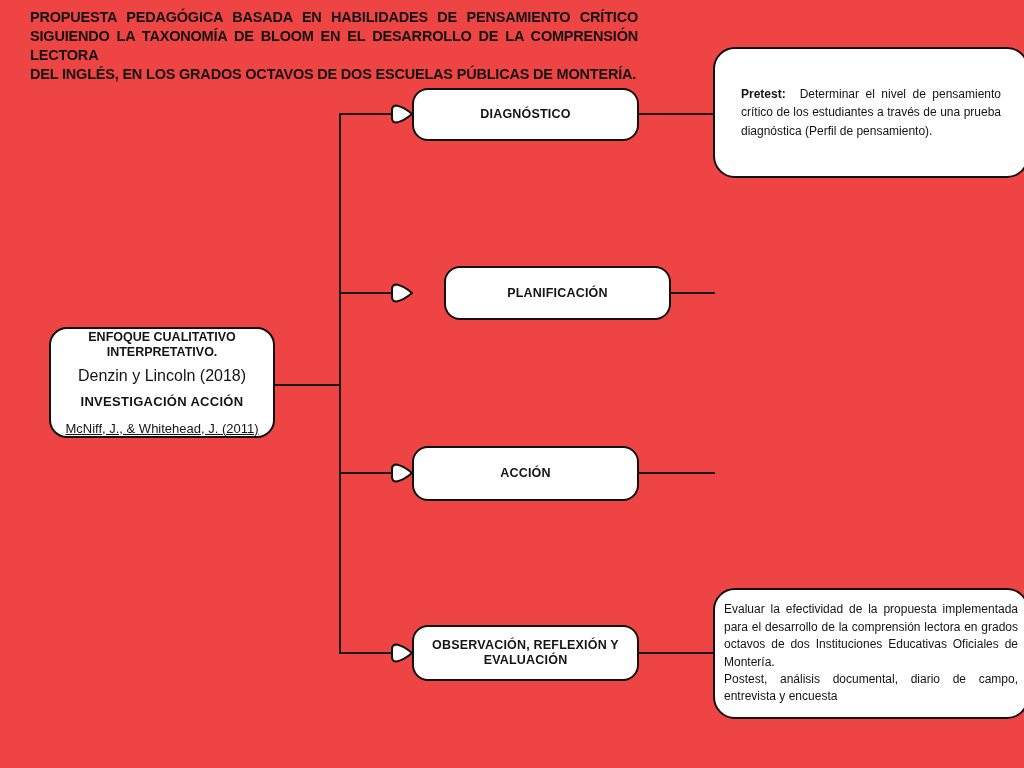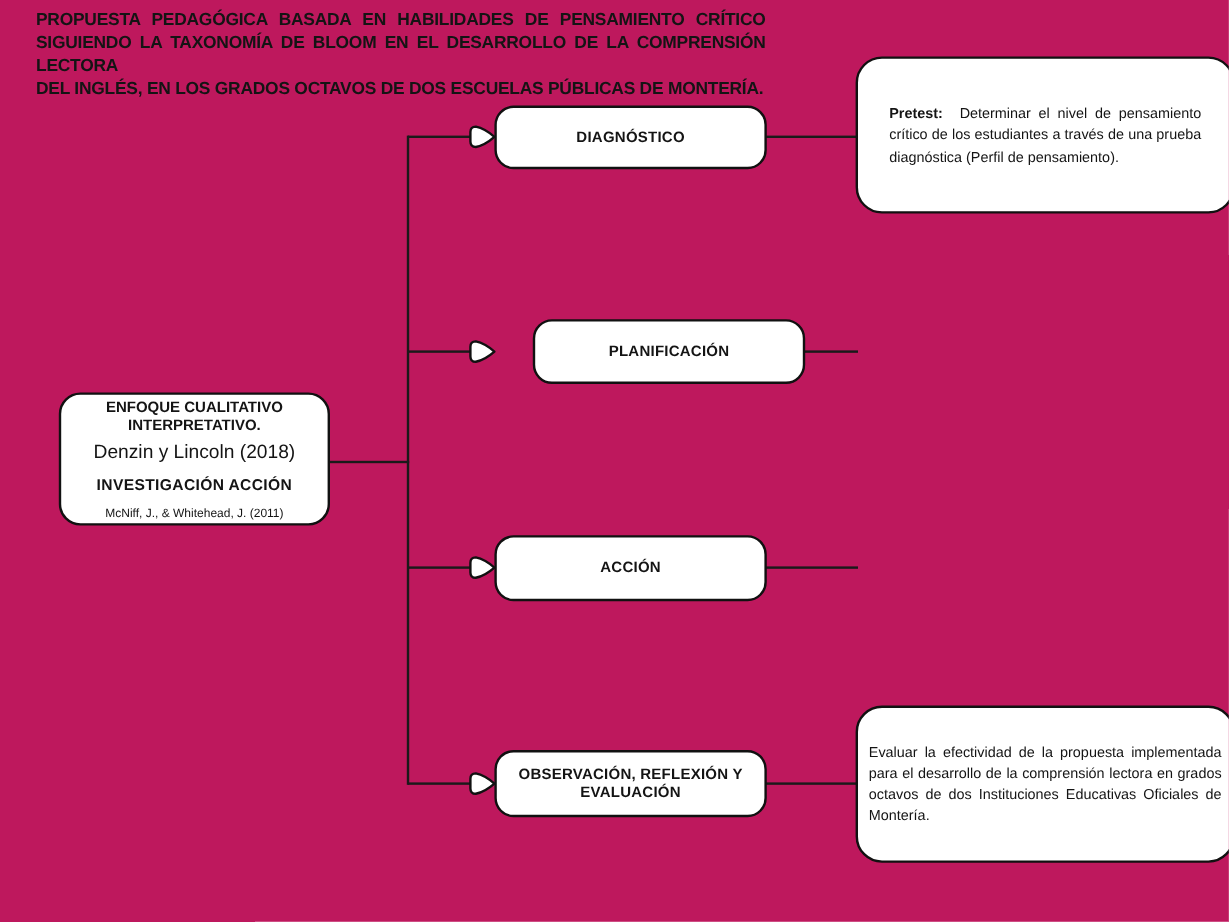--- a/index.html
+++ b/index.html
@@ -5,21 +5,21 @@
   * { margin: 0; padding: 0; box-sizing: border-box; }
   html, body { width: 1024px; height: 768px; }
   body {
     font-family: "Liberation Sans", "DejaVu Sans", sans-serif;
     color: #141414;
   }
   #canvas {
     position: relative;
     width: 1024px;
     height: 768px;
-    background: #be185d;
+    background: #ef4444;
     overflow: hidden;
   }
 
   
   .title {
     position: absolute;
     left: 30px; top: 8px;
     width: 608px;
     font-weight: 700;
     font-size: 14.5px;
@@ -42,21 +42,21 @@
     width: 226px; height: 111px;
     border-radius: 18px;
     display: flex; flex-direction: column;
     align-items: center; justify-content: center;
     text-align: center;
     padding: 6px 10px;
   }
   .root-heading1 { font-weight: 700; font-size: 12.5px; line-height: 15px; }
   .root-cite1 { font-size: 16px; margin-top: 7px; }
   .root-heading2 { font-weight: 700; font-size: 13px; letter-spacing: 0.3px; margin-top: 9px; }
-  .root-cite2 { font-size: 10px; margin-top: 12px; }
+  .root-cite2 { font-size: 13px; margin-top: 12px; text-decoration: underline; }
 
   
   .stage {
     left: 412px; width: 227px;
     border-radius: 16px;
     display: flex; align-items: center; justify-content: center;
     text-align: center;
     font-weight: 700; font-size: 12.5px;
     letter-spacing: 0.2px;
     line-height: 15px;
@@ -172,15 +172,16 @@
   </div>
   <div class="node stage stage-3">
     <span>ACCIÓN</span>
   </div>
 
   <div class="node desc desc-1">
     <p><b class="bold-prefix">Pretest:</b><span>Determinar el nivel de pensamiento crítico de los estudiantes a través de una prueba diagnóstica (Perfil de pensamiento).</span></p>
   </div>
   <div class="node desc desc-4">
     <p>Evaluar la efectividad de la propuesta implementada para el desarrollo de la comprensión lectora en grados octavos de dos Instituciones Educativas Oficiales de Montería.</p>
+    <p>Postest, análisis documental, diario de campo, entrevista y encuesta</p>
   </div>
 
 </div>
 
 </body></html>

